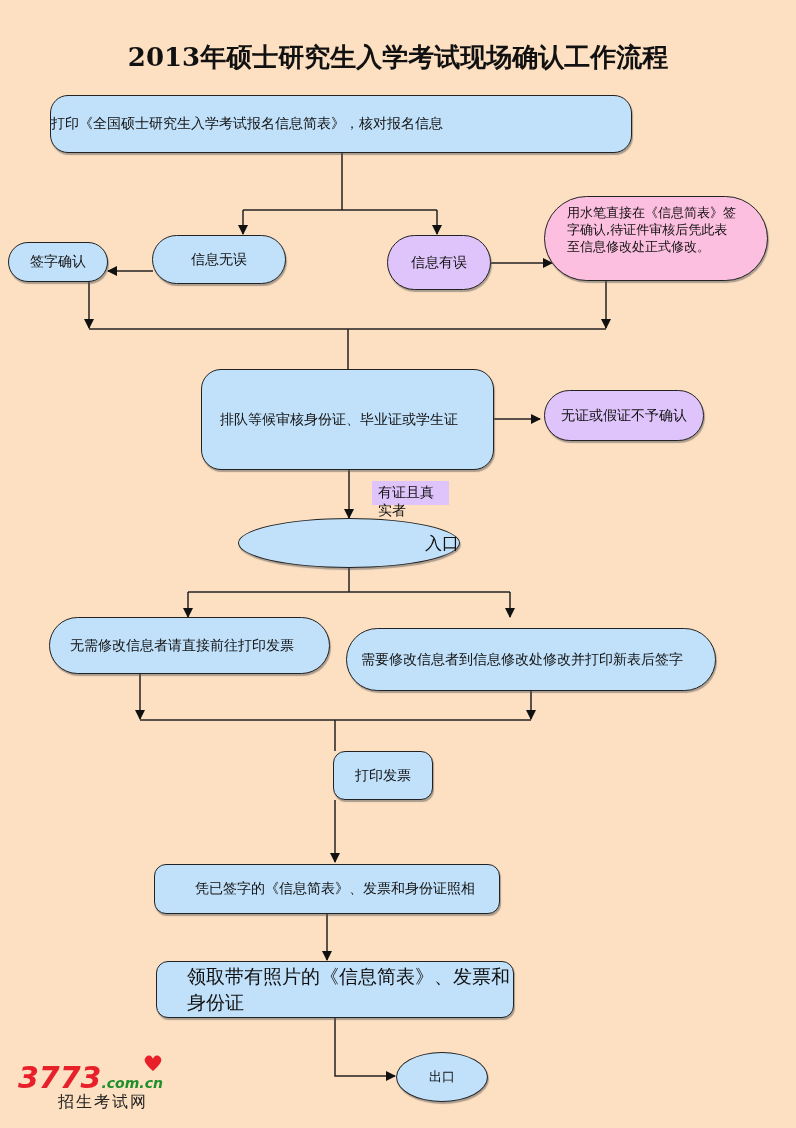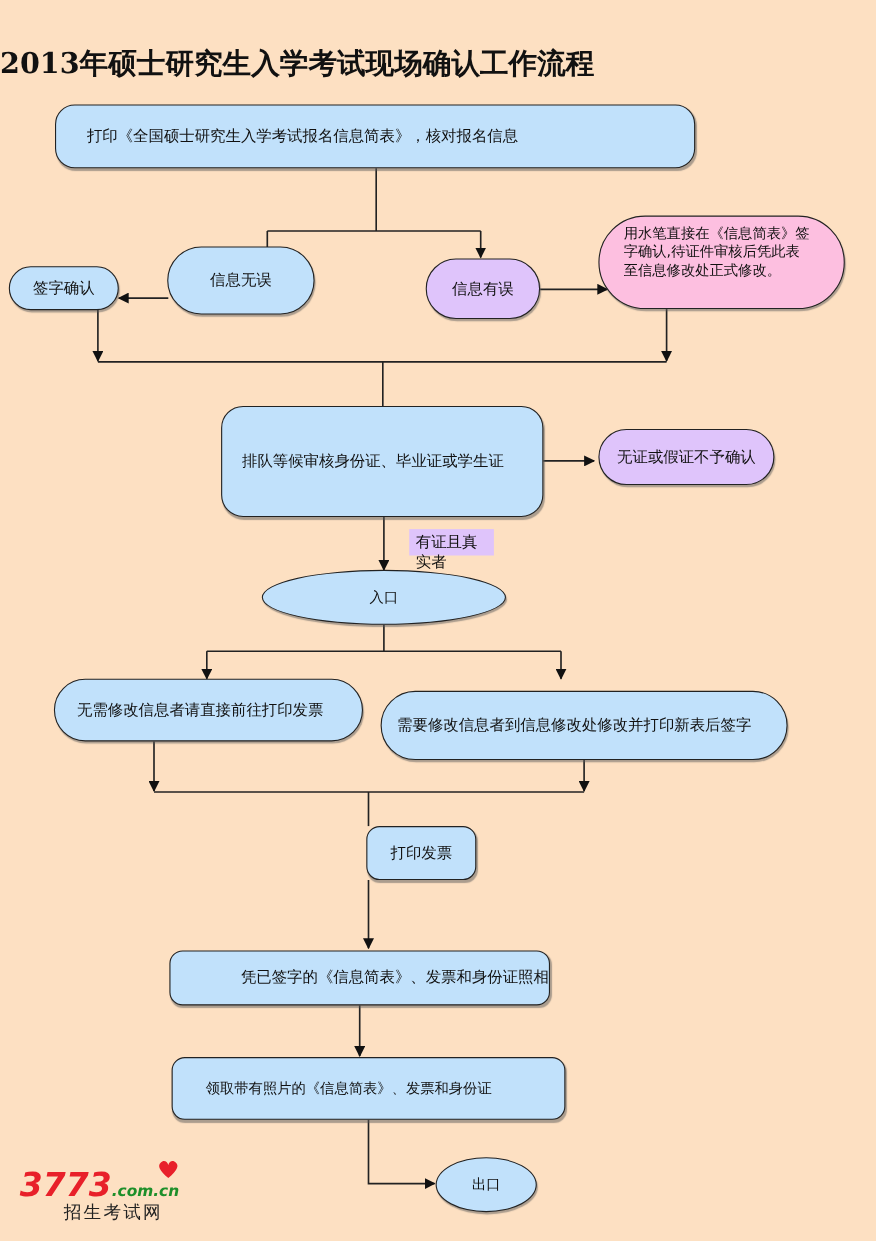--- a/index.html
+++ b/index.html
@@ -2,21 +2,21 @@
 <html><head>
 <meta charset="utf-8">
 <style>
   html, body { margin:0; padding:0; }
   body {
     width:796px; height:1128px; position:relative; overflow:hidden;
     background:#fde0c2;
     font-family:"DejaVu Sans", "Liberation Sans", sans-serif;
   }
   #title {
-    position:absolute; left:0; top:40px; width:796px; text-align:left;
+    position:absolute; left:0; top:40px; width:796px; text-align:center;
     font-family:"DejaVu Serif","Liberation Serif", serif;
     font-weight:bold; font-size:26px; color:#111;
   }
   svg#lines { position:absolute; left:0; top:0; }
   .node {
     position:absolute; box-sizing:border-box; border:1.5px solid #222;
     display:flex; align-items:center; color:#111; font-size:14px;
     box-shadow:1px 2px 1px rgba(90,90,90,0.5);
   }
   .blue { background:#c1e1fb; }
@@ -78,29 +78,29 @@
     <path d="M335,720 V751"></path>
 
     <path d="M335,800 V862" marker-end="url(#arr)"></path>
 
     <path d="M327,914 V960" marker-end="url(#arr)"></path>
 
     <path d="M335,1018 V1076 H395" marker-end="url(#arr)"></path>
   </g>
 </svg>
 
-<div class="node blue round" style="left:50px; top:95px; width:582px; height:58px; padding-left:28px;">
+<div class="node blue round" style="left:50px; top:95px; width:582px; height:58px; ">
   <span>打印《全国硕士研究生入学考试报名信息简表》，核对报名信息</span>
 </div>
 
 <div class="node blue pill center" style="left:8px; top:242px; width:100px; height:40px;">
   <span>签字确认</span>
 </div>
 
-<div class="node blue pill center" style="left:152px; top:224px; width:134px; height:62px;">
+<div class="node blue pill center" style="left:152px; top:235px; width:134px; height:49px;">
   <span>信息无误</span>
 </div>
 
 <div class="node purple pill center" style="left:387px; top:235px; width:104px; height:55px;">
   <span>信息有误</span>
 </div>
 
 <div class="node pink pill" style="left:544px; top:196px; width:224px; height:85px; padding:0 22px; font-size:13px; line-height:17px; align-items:center;">
   <span style="display:block; width:172px; margin-top:-18px;">用水笔直接在《信息简表》签字确认,待证件审核后凭此表至信息修改处正式修改。</span>
 </div>
@@ -108,41 +108,41 @@
 <div class="node blue round" style="left:201px; top:369px; width:293px; height:101px; padding-left:18px; border-radius:20px;">
   <span>排队等候审核身份证、毕业证或学生证</span>
 </div>
 
 <div class="node purple pill center" style="left:544px; top:390px; width:160px; height:51px;">
   <span>无证或假证不予确认</span>
 </div>
 
 <div class="label-tag" style="left:372px; top:481px; width:77px; height:24px;">有证且真实者</div>
 
-<div class="node blue ellipse center" style="left:238px; top:518px; width:222px; height:50px; font-size:13px;">
+<div class="node blue ellipse center" style="left:238px; top:518px; width:222px; height:50px; font-size:17px;justify-content:flex-end;">
   <span>入口</span>
 </div>
 
 <div class="node blue pill" style="left:49px; top:617px; width:281px; height:57px; padding-left:20px;">
   <span>无需修改信息者请直接前往打印发票</span>
 </div>
 
 <div class="node blue pill" style="left:346px; top:628px; width:370px; height:63px; padding-left:14px;">
   <span>需要修改信息者到信息修改处修改并打印新表后签字</span>
 </div>
 
 <div class="node blue round center" style="left:285px; top:751px; width:100px; height:49px; border-radius:12px;margin-left:48px;">
   <span>打印发票</span>
 </div>
 
-<div class="node blue round" style="left:154px; top:864px; width:346px; height:50px; padding-left:22px; border-radius:12px;justify-content:flex-end;">
+<div class="node blue round" style="left:154px; top:864px; width:346px; height:50px; padding-left:40px; border-radius:12px;">
   <span>凭已签字的《信息简表》、发票和身份证照相</span>
 </div>
 
-<div class="node blue round" style="left:156px; top:961px; width:358px; height:57px; padding-left:30px; border-radius:12px; font-size:13px;">
+<div class="node blue round" style="left:156px; top:961px; width:358px; height:57px; padding-left:30px; border-radius:12px; font-size:19px;">
   <span>领取带有照片的《信息简表》、发票和身份证</span>
 </div>
 
 <div class="node blue ellipse center" style="left:396px; top:1052px; width:92px; height:50px; font-size:13px;">
   <span>出口</span>
 </div>
 
 <div class="logo">
   <span class="logo-num">3773</span><span class="logo-dom">.com.cn</span>
   <svg class="heart" viewBox="0 0 20 18">

